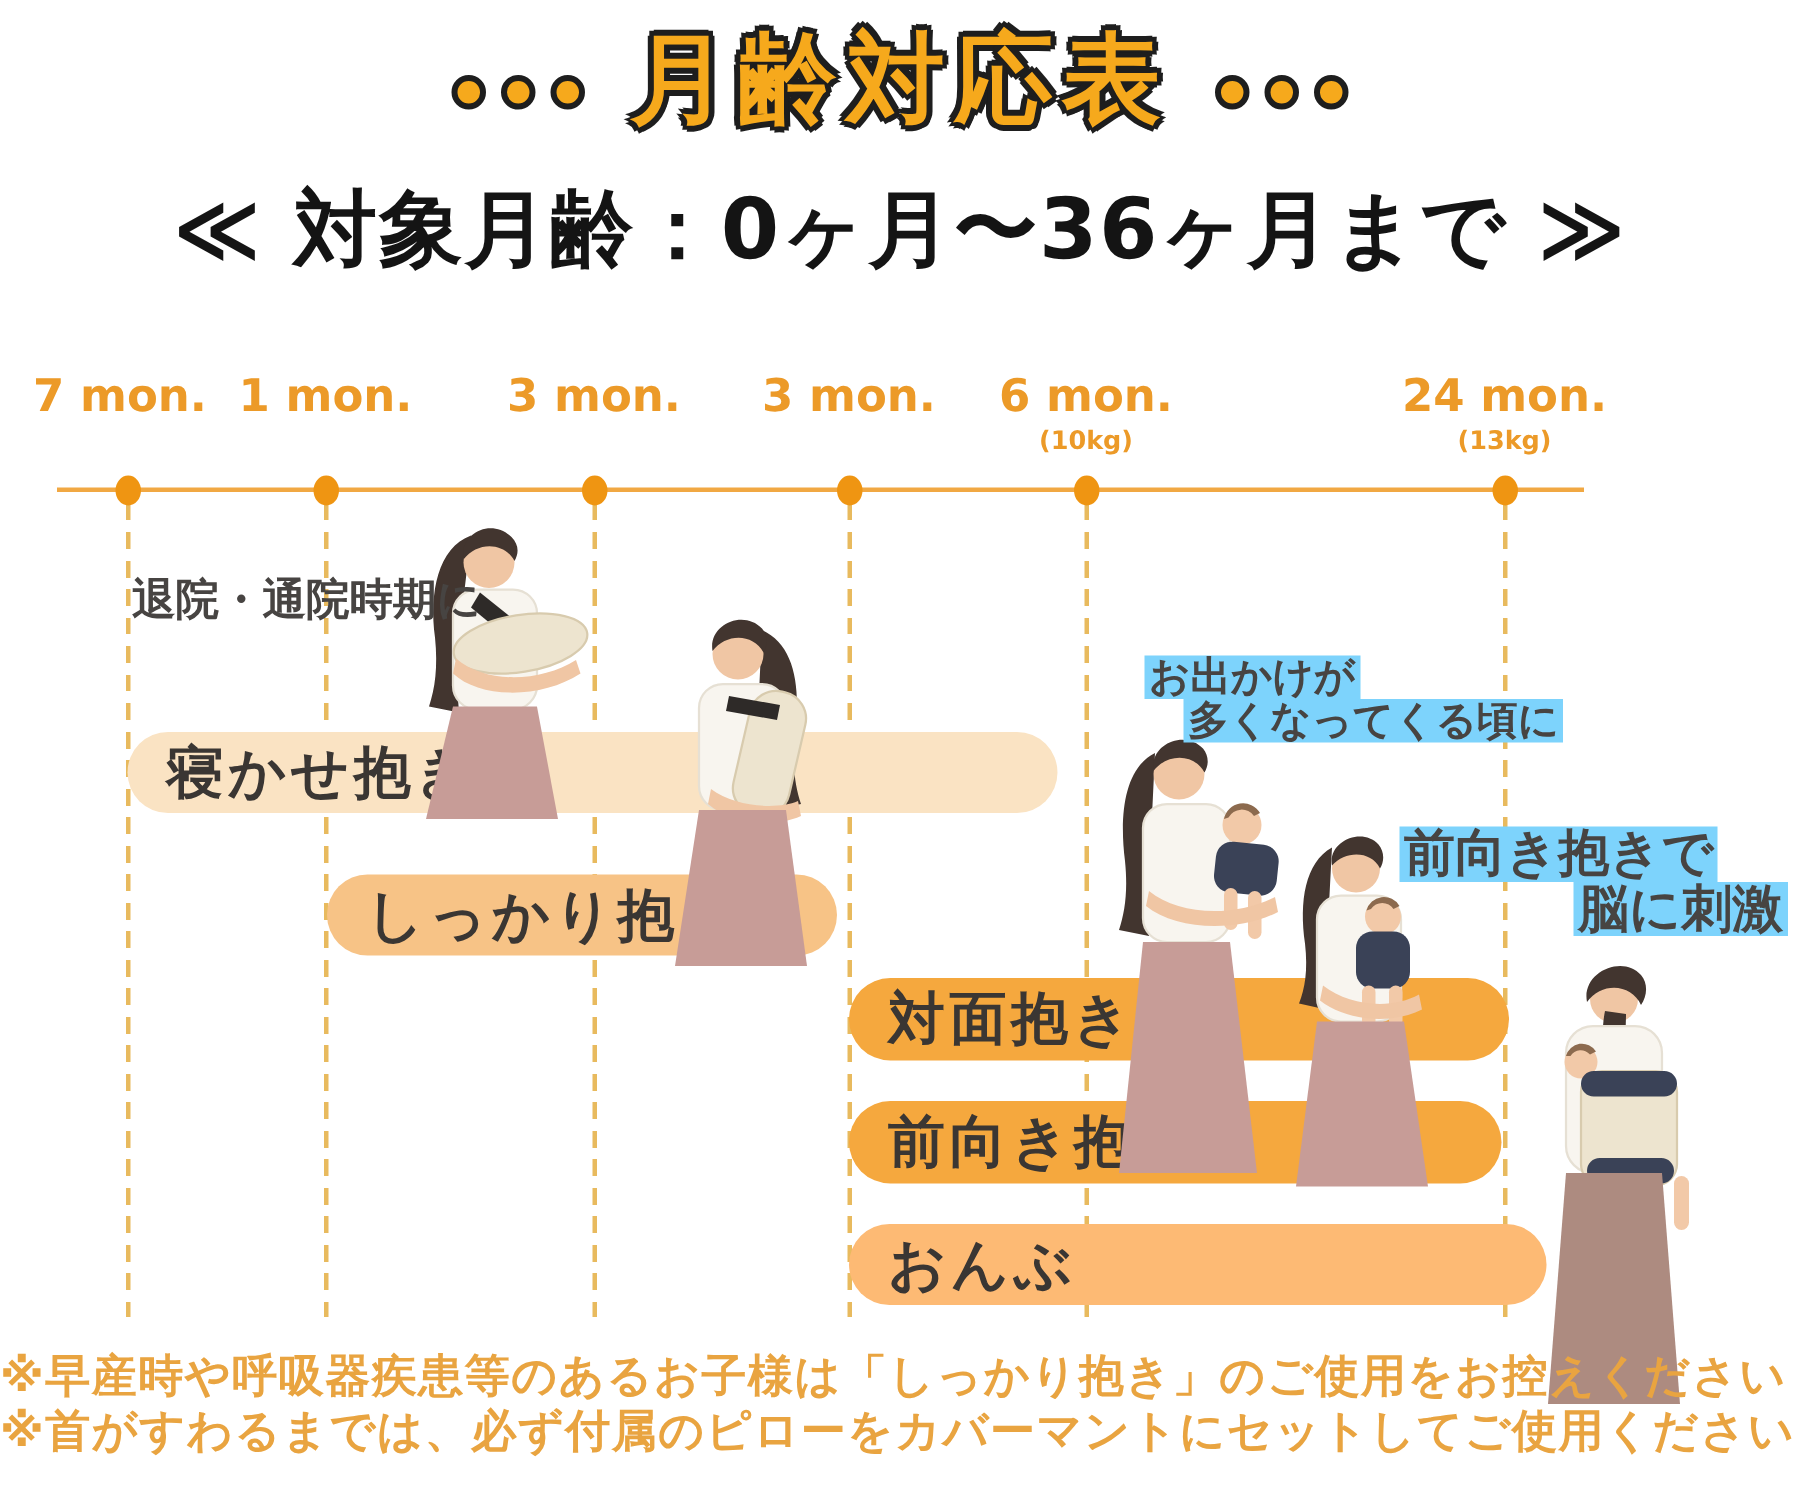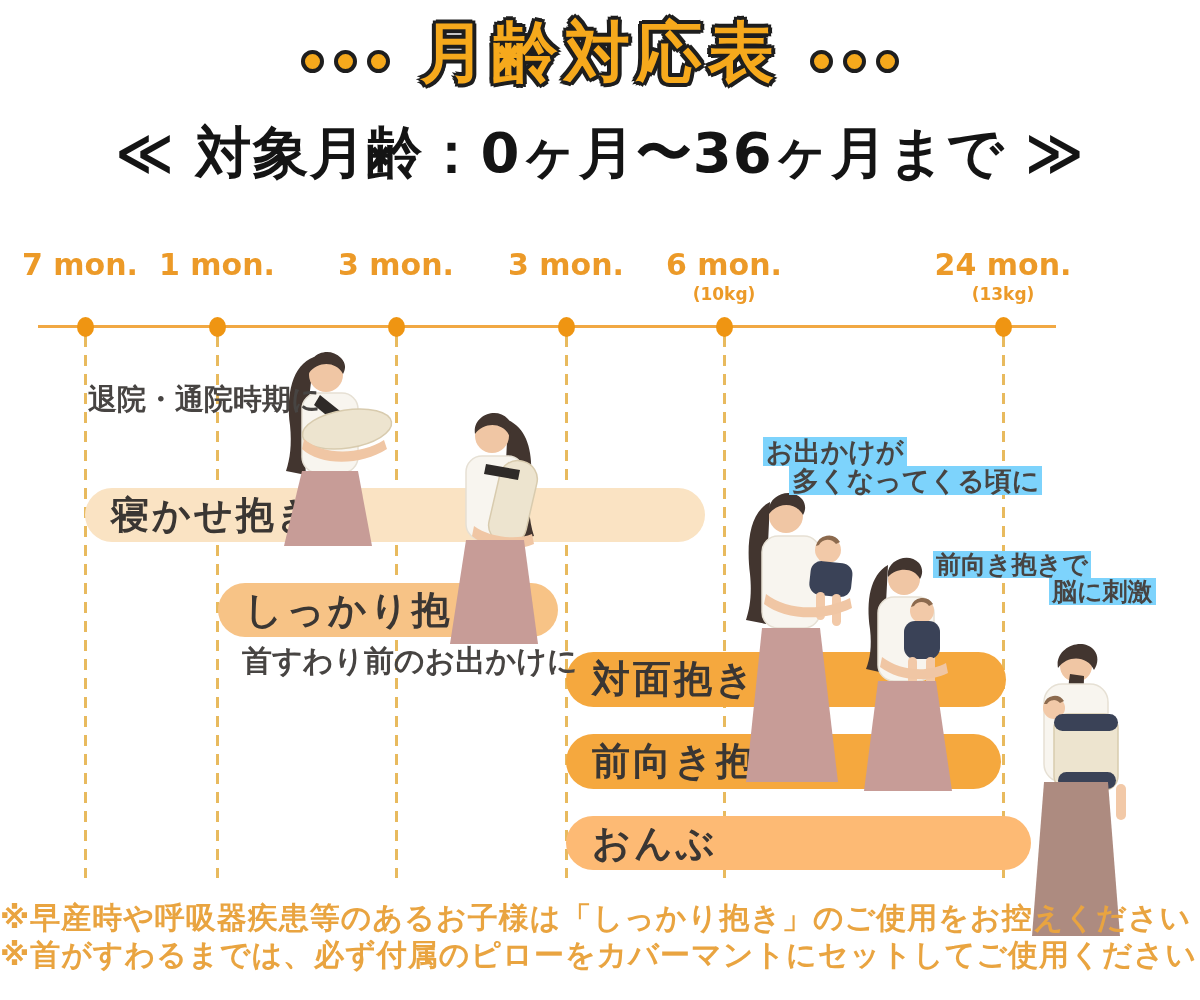--- a/index.html
+++ b/index.html
@@ -107,26 +107,25 @@
     <span>対面抱き</span>
   </div>
   <div class="bar" style="left:566px;top:734px;width:435px;height:55px;background:#F5A83E;">
     <span>前向き抱き</span>
   </div>
   <div class="bar" style="left:566px;top:816px;width:465px;background:#fdba74;">
     <span>おんぶ</span>
   </div>
 
   <div class="anno" style="left:60px;top:384px;font-size:29px;margin-left:28px;">退院・通院時期に</div>
-  <div class="anno" style="left:242px;top:645px;font-size:30px;">首すわり前のお出かけに</div>
   <div class="anno" style="left:763px;top:437px;font-size:27px;">
     <span class="bg">お出かけが</span><br>
     <span class="bg" style="margin-left:26px;">多くなってくる頃に</span>
   </div>
-  <div class="anno" style="left:933px;top:551px;font-size:25px;">
+  <div class="anno" style="left:933px;top:551px;font-size:34px;">
     <span class="bg">前向き抱きで</span><br>
     <span class="bg" style="margin-left:116px;">脳に刺激</span>
   </div>
 
   <div class="photo" style="left:262px;top:343px;width:150px;height:205px;">
     <svg viewBox="0 0 150 205">
       <path d="M52 14 C30 22 24 52 28 82 C30 102 28 116 24 128 L44 132 C42 106 42 78 47 56 Z" fill="#42352F"></path>
       <circle cx="64" cy="32" r="17" fill="#F0C6A4"></circle>
       <path d="M47 30 C44 12 66 2 79 15 C84 20 84 26 81 31 C74 18 56 18 47 30 Z" fill="#42352F"></path>
       <rect x="40" y="50" width="56" height="80" rx="16" fill="#F8F5EF" stroke="#E6E0D4" stroke-width="1.5"></rect>

